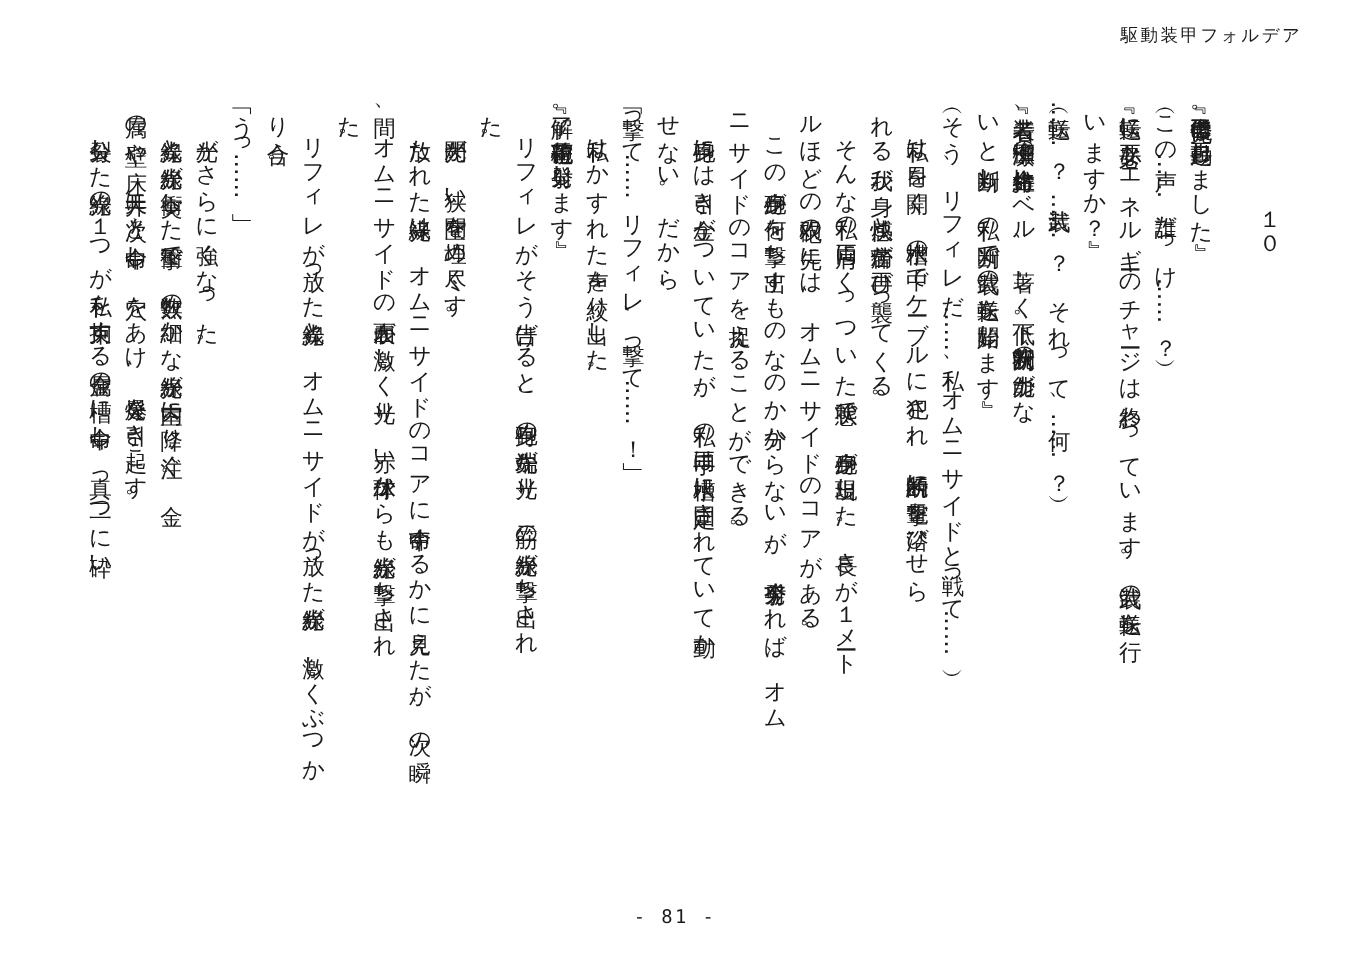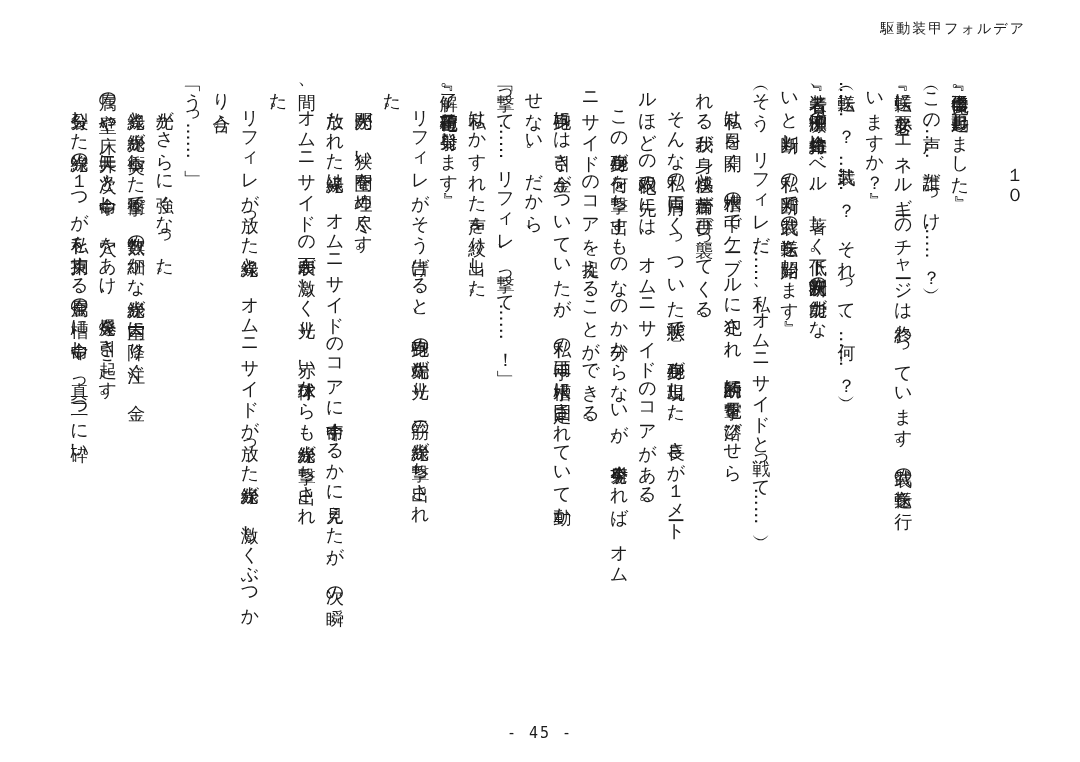--- a/index.html
+++ b/index.html
@@ -15,21 +15,21 @@
     position: relative;
     overflow: hidden;
   }
   .page {
     position: absolute;
     inset: 0;
   }
   .header-title {
     position: absolute;
     top: 20px;
-    right: 54px;
+    right: 38px;
     font-size: 14px;
     letter-spacing: 2px;
     white-space: nowrap;
   }
   .section-number {
     position: absolute;
     top: 156px;
     right: 52px;
     writing-mode: vertical-rl;
     text-orientation: mixed;
@@ -102,15 +102,15 @@
       <p class="tline">た。</p>
       <p class="tline">　リフィレが放った光線と、オムニサイドが放った光線が、激しくぶつか</p>
       <p class="tline">り合う。</p>
       <p class="tline">「うっ……」</p>
       <p class="tline">　光がさらに強くなった。</p>
       <p class="tline">　光線と光線が衝突した衝撃で、無数の細かな光線が室内に降り注ぐ。金</p>
       <p class="tline">属の壁や床、天井に次々と命中し、穴をあけ、爆発を引き起こす。</p>
       <p class="tline">　分裂した光線の１つが私を拘束する金属の槽に命中し、真っ二つに砕い</p>
     </div>
 
-  <div class="footer">- 45 -</div>
+  <div class="footer">- 81 -</div>
 
 </div>
 
 </body></html>

